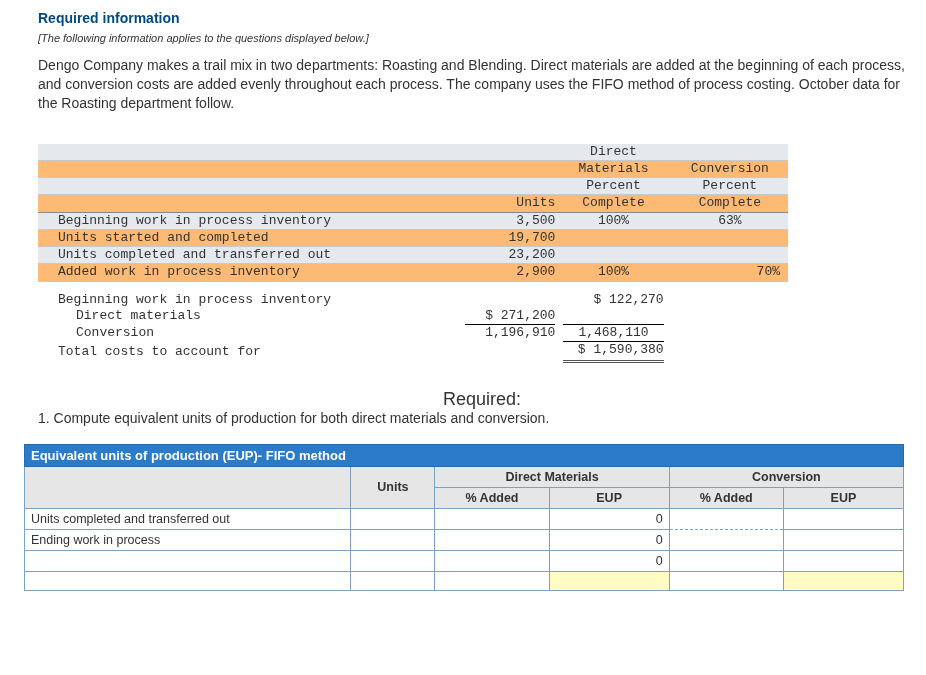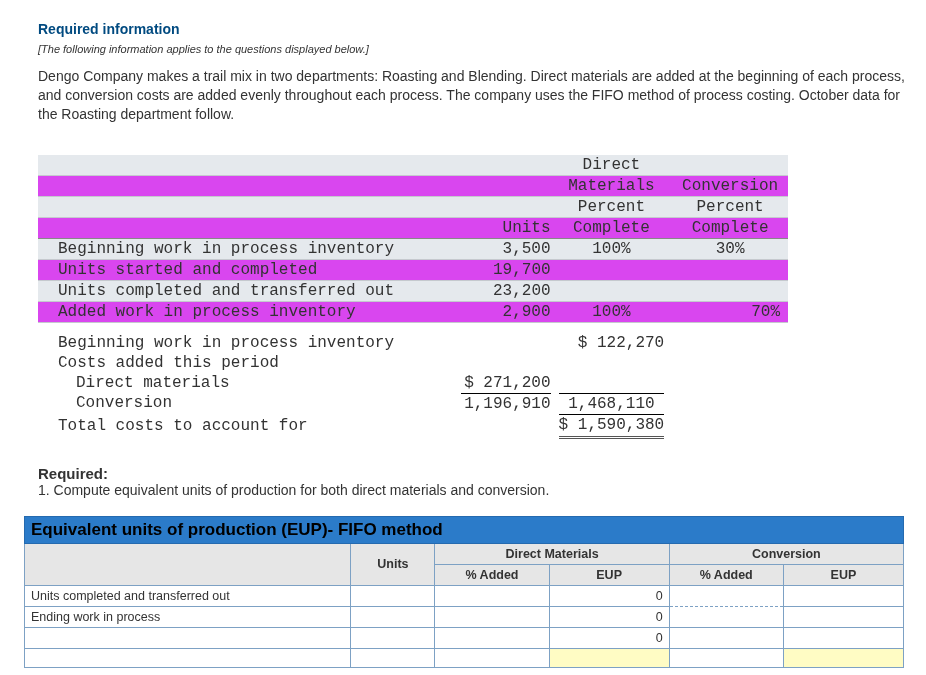--- a/index.html
+++ b/index.html
@@ -1,47 +1,47 @@
 <!DOCTYPE html>
 <html><head>
 <meta charset="utf-8">
 <style>
   body { margin: 0; font-family: Arial, sans-serif; font-size: 13px; color: #333; background: #fff; }
-  .page { width: 926px; padding: 21px 0 0 0; box-sizing: border-box; }
+  .page { width: 926px; padding: 10px 0 0 0; box-sizing: border-box; }
   .inner { padding: 0 10px 0 38px; }
   .req-title { color: #004a80; font-weight: bold; font-size: 14px; margin-bottom: 6px; }
   .italic-note { font-style: italic; font-size: 11px; margin-bottom: 12px; }
   .body-text { font-size: 14px; line-height: 1.35; margin-bottom: 31px; }
 
   
   .data-wrap { width: 750px; }
-  .mono-table { border-collapse: collapse; font-family: "Courier New", monospace; font-size: 16px; width: 100%; }
+  .mono-table { border-collapse: collapse; font-family: "Courier New", monospace; font-size: 13px; width: 100%; }
   .mono-table td { padding: 0 4px; line-height: 1.25; white-space: nowrap; }
   .mono-table .col-label { width: 380px; }
   .mono-table .col-units { width: 90px; text-align: right; }
   .mono-table .col-dm { width: 100px; text-align: right; padding-right: 12px; }
   .mono-table .col-conv { width: 100px; text-align: right; padding-right: 8px; }
   .mono-table .hdr { text-align: center; }
   .hdr-row td { border-bottom: 1px solid #888; }
   .band-light { background: #e5e9ed; }
-  .band-dark { background: #d946ef; border-top: 1px solid #c5c9ce; border-bottom: 1px solid #c5c9ce; }
+  .band-dark { background: #fdba74; border-top: 1px solid #c5c9ce; border-bottom: 1px solid #c5c9ce; }
   .indent1 { padding-left: 20px !important; }
   .indent2 { padding-left: 38px !important; }
   .sum-line { border-top: 1px solid #000000; }
   .sum-double { border-bottom: 3px double #555; }
 
   .required-block { margin: 26px 0 18px 38px; }
-  .required-block .hdr { font-weight: bold; font-size: 15px; }
+  .required-block .hdr { font-weight: normal; font-size: 18px; text-align: center; }
   .required-block .q { font-size: 14px; }
 
   
   .entry-wrap { width: 880px; margin-left: 24px; }
   .entry-table { border-collapse: collapse; width: 100%; font-size: 12.5px; }
   .entry-table td, .entry-table th { border: 1px solid #7da1c4; padding: 3px 6px; height: 19px; box-sizing: border-box; }
-  .title-row td { background: #2b7bc9; color: #000000; font-weight: bold; font-size: 17px; border-color:#256aaf; }
+  .title-row td { background: #2b7bc9; color: #ffffff; font-weight: bold; font-size: 13px; border-color:#256aaf; }
   .gray-cell { background: #e6e6e6; font-weight: bold; text-align: center; vertical-align: middle; }
   .num-cell { text-align: right; font-family: Arial; }
   .highlight { background: #fffcc4; }
   .entry-label { font-size: 12.5px; }
   .c-units { width: 84px; }
   .c-pct { width: 114px; }
   .c-eup { width: 120px; }
 </style>
 </head>
 <body>
@@ -78,21 +78,21 @@
           <td class="col-label"></td>
           <td class="col-units hdr" style="text-align:right;">Units</td>
           <td class="col-dm hdr">Complete</td>
           <td class="col-conv hdr">Complete</td>
         </tr>
 
         <tr class="band-light">
           <td class="col-label indent1">Beginning work in process inventory</td>
           <td class="col-units">3,500</td>
           <td class="col-dm" style="text-align:center;">100%</td>
-          <td class="col-conv" style="text-align:center;">30%</td>
+          <td class="col-conv" style="text-align:center;">63%</td>
         </tr>
         <tr class="band-dark">
           <td class="col-label indent1">Units started and completed</td>
           <td class="col-units">19,700</td>
           <td class="col-dm"></td>
               <td class="col-conv"></td>
         </tr>
         <tr class="band-light">
           <td class="col-label indent1">Units completed and transferred out</td>
           <td class="col-units">23,200</td>
@@ -109,26 +109,20 @@
               <td colspan="4" style="height:10px;"></td>
             </tr>
 
         <tr>
           <td class="col-label indent1">Beginning work in process inventory</td>
           <td class="col-units"></td>
           <td class="col-dm" style="text-align:right;">$ 122,270</td>
           <td class="col-conv"></td>
         </tr>
         <tr>
-          <td class="col-label indent1">Costs added this period</td>
-          <td class="col-units"></td>
-              <td class="col-dm"></td>
-              <td class="col-conv"></td>
-        </tr>
-        <tr>
           <td class="col-label indent2">Direct materials</td>
           <td class="col-units">$ 271,200</td>
           <td class="col-dm"></td>
               <td class="col-conv"></td>
         </tr>
         <tr>
           <td class="col-label indent2">Conversion</td>
           <td class="col-units"><span class="sum-line" style="display:inline-block;width:100%;text-align:right;">1,196,910</span></td>
           <td class="col-dm"><span class="sum-line" style="display:inline-block;width:100%;text-align:center;">1,468,110</span></td>
           <td class="col-conv"></td>

